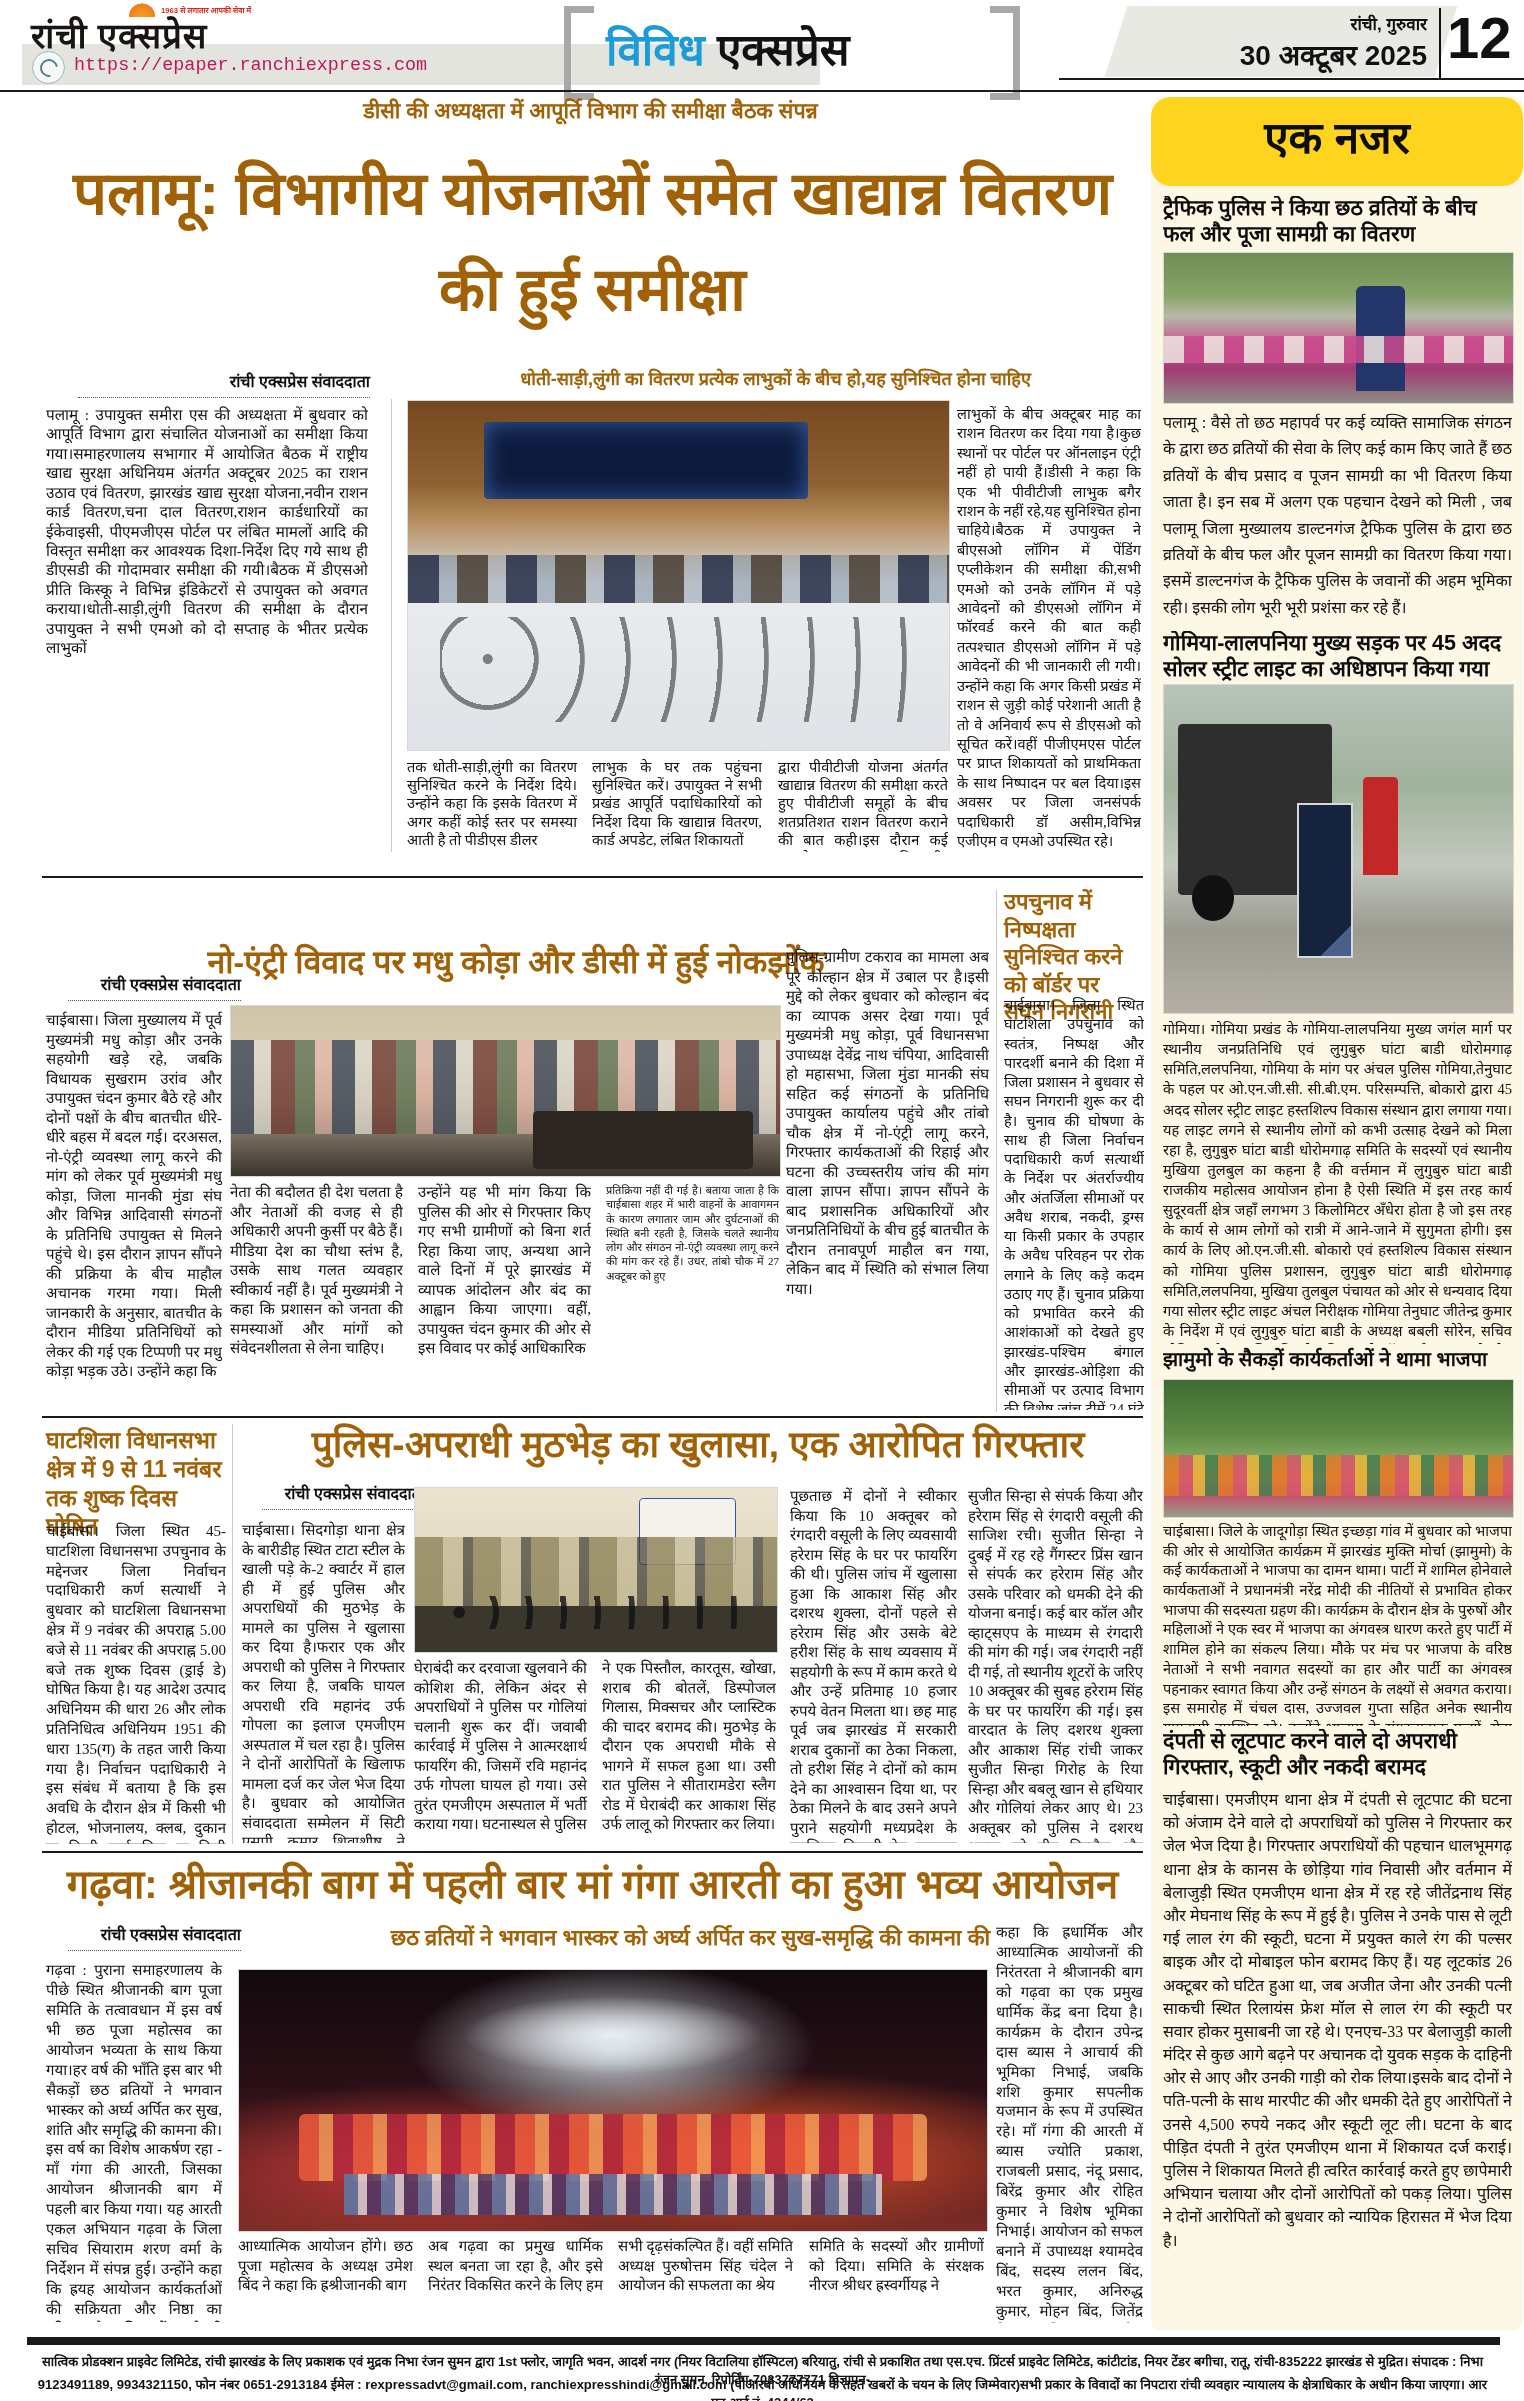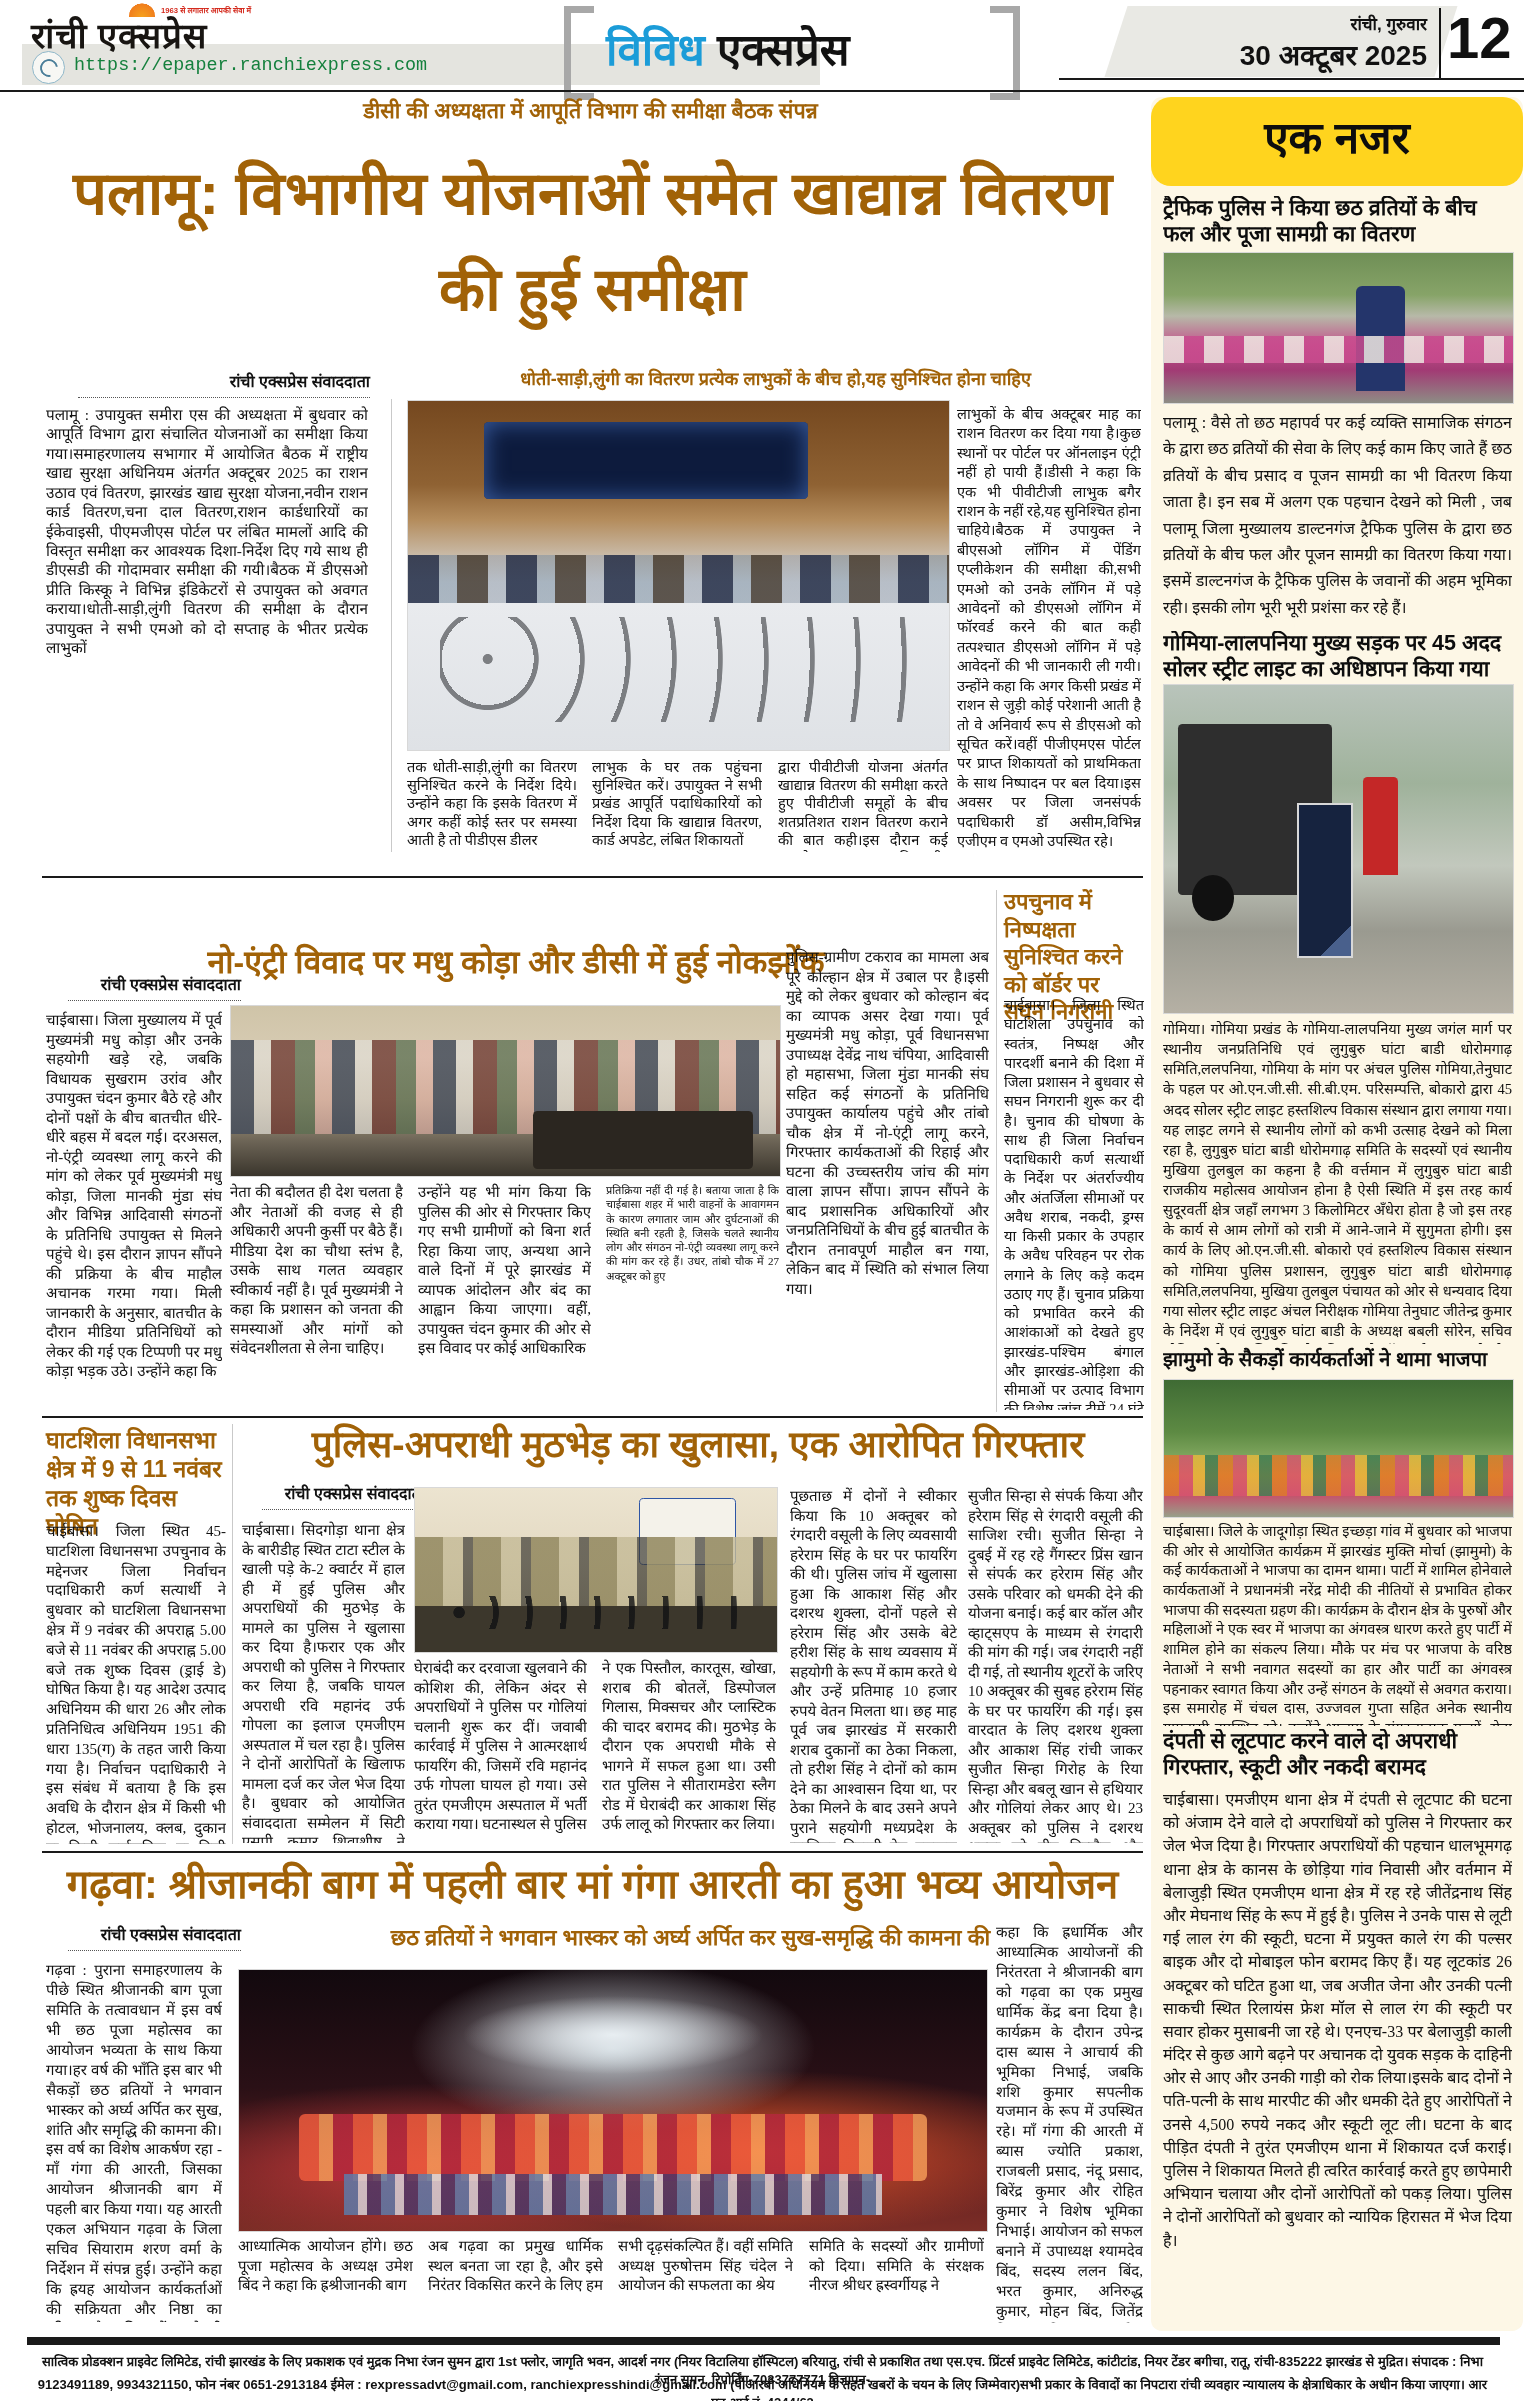--- a/index.html
+++ b/index.html
@@ -49,21 +49,21 @@
 
   <div class="abs" style="left:31px;top:4.6px;width:276px;height:41px;">
     <div class="abs" style="left:98px;top:-1.5px;width:26px;height:14px;border-radius:13px 13px 0 0;background:radial-gradient(circle at 50% 100%,#f6a21d 0%,#f07d1d 70%,rgba(240,125,29,0) 72%);"></div>
     <div class="abs sans" style="left:130px;top:0px;width:169px;font-size:7.7px;color:#d42b1e;font-weight:bold;">1963 से लगातार आपकी सेवा में</div>
     <div class="abs sans bold" style="left:0;top:6.1px;width:276px;font-size:35px;letter-spacing:0.8px;color:#181512;">रांची एक्सप्रेस</div>
   </div>
 
   <div class="abs" style="left:32px;top:51px;width:31px;height:31px;border-radius:50%;background:#f7f7f4;border:1.5px solid #8fb7c9;">
     <div class="abs" style="left:7px;top:7px;width:14px;height:14px;border-radius:50%;border:2.3px solid #4b7e99;border-right-color:transparent;transform:rotate(35deg);"></div>
   </div>
-  <div class="abs" style="left:74px;top:55px;width:399px;font-family:'Liberation Mono',monospace;font-size:18.4px;color:#15803d;">https://epaper.ranchiexpress.com</div>
+  <div class="abs" style="left:74px;top:55px;width:399px;font-family:'Liberation Mono',monospace;font-size:18.4px;color:#be185d;">https://epaper.ranchiexpress.com</div>
 
   <div class="abs bracket l" style="left:564px;top:6.1px;"></div>
   <div class="abs bracket r" style="left:990px;top:6.1px;"></div>
   <div class="abs sans" style="left:606px;top:18.4px;width:384px;height:66px;font-size:44px;font-weight:bold;white-space:nowrap;">
     <span style="color:#1b9cd8;">विविध</span>
     <span style="color:#121212;">एक्सप्रेस</span>
   </div>
 
   <div class="abs datepara" style="left:1116px;top:6.1px;width:330px;height:71px;"></div>
   <div class="abs sans bold" style="left:1197px;top:12.3px;width:230px;font-size:17px;text-align:right;">रांची, गुरुवार</div>

